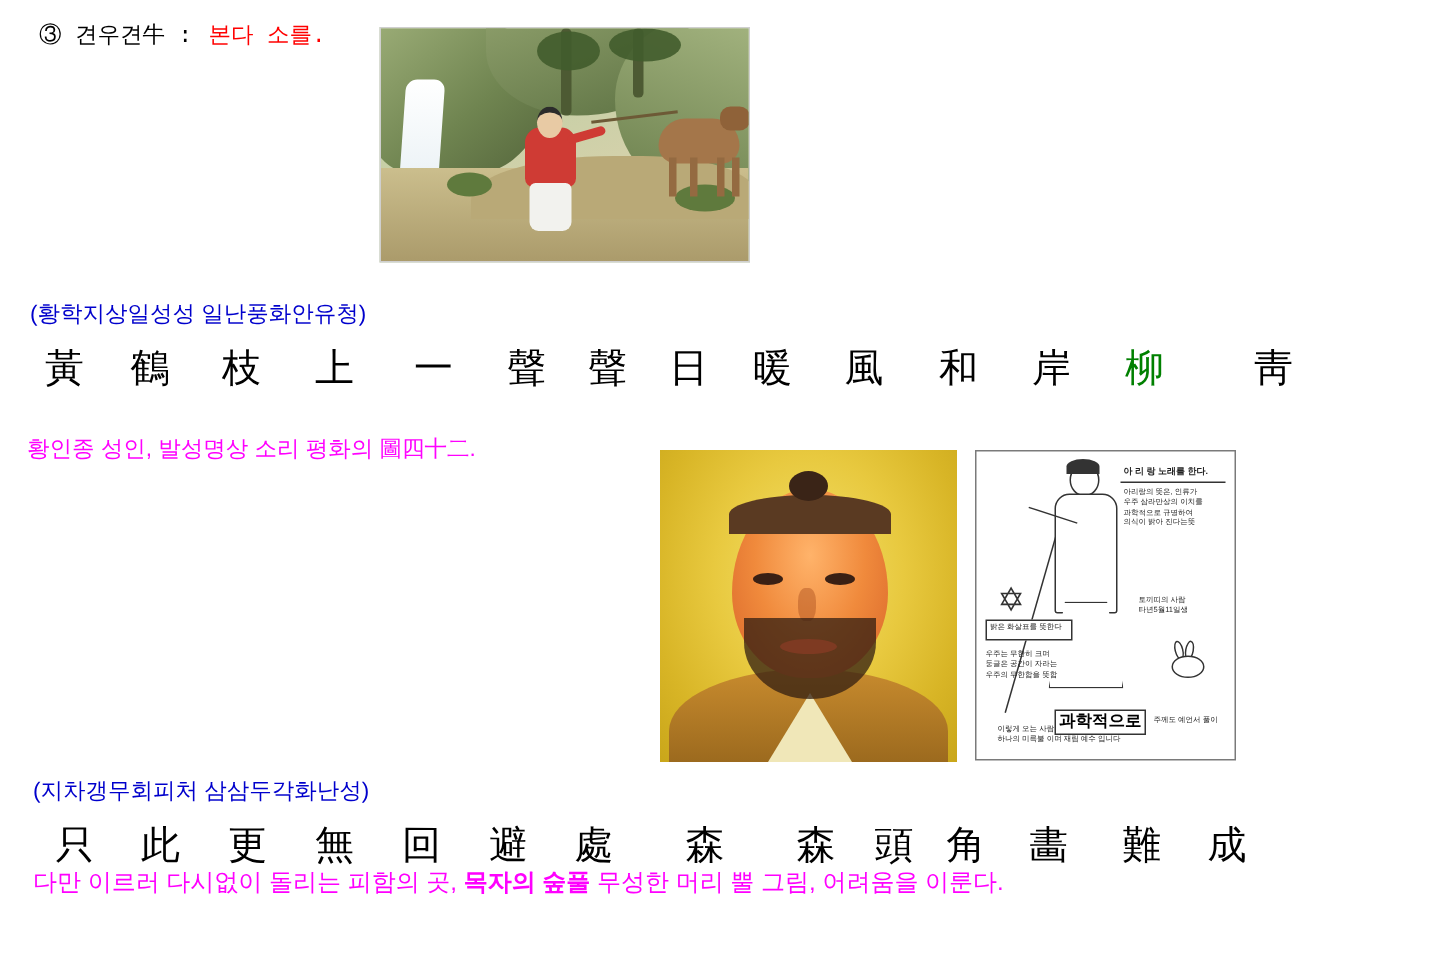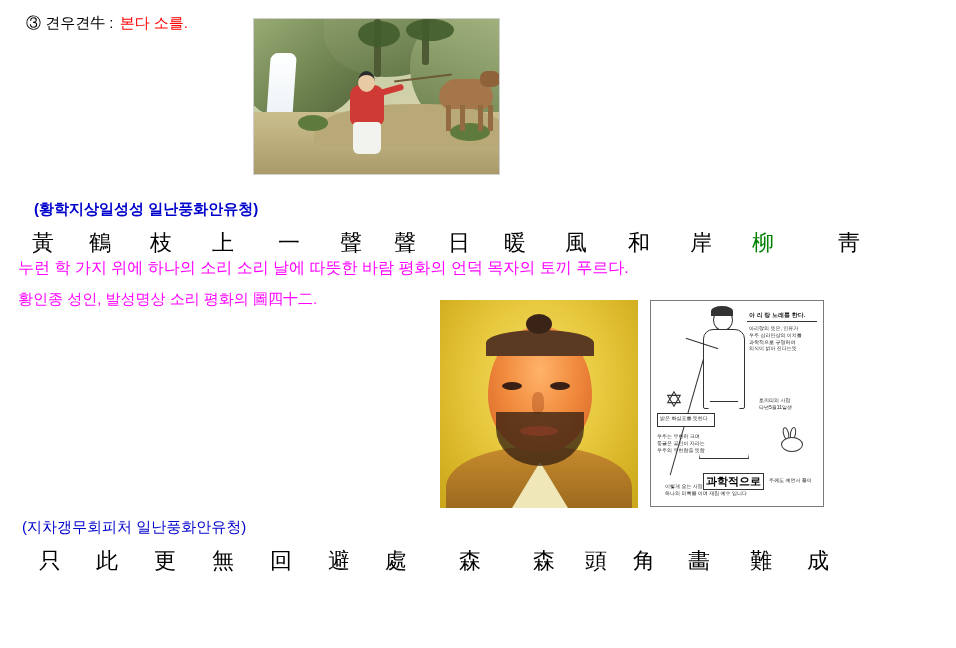--- a/index.html
+++ b/index.html
@@ -21,20 +21,21 @@
   }
 
   
   .heading {
     position: absolute;
     left: 26px;
     top: 14px;
     font-size: 15px;
     color: #000000;
     white-space: nowrap;
+    font-family: Liberation Mono, monospace;
   }
   .heading .num { color: #000000; }
   .heading .sep { color: #000000; }
   .heading .red { color: #ff0000; margin-left: 2px; }
 
   
   .pic1 {
     position: absolute;
     left: 253px;
     top: 18px;
@@ -127,21 +128,21 @@
 
   
   .paren-line {
     position: absolute;
     font-size: 15px;
     color: #0000cc;
     white-space: nowrap;
   }
   .hanja-line {
     position: absolute;
-    font-size: 22px;
+    font-size: 26px;
     color: #000000;
     white-space: nowrap;
     letter-spacing: 0px;
     text-decoration: underline;
   }
   .hanja-line .hz { display: inline-block; text-align: center; }
   .hanja-line .green { color: #008000; }
   .trans-line {
     position: absolute;
     font-size: 16px;
@@ -329,27 +330,26 @@
     <div class="boy-arm"></div>
 
     <div class="ox-body"></div>
     <div class="ox-head"></div>
     <div class="ox-leg" style="left:192px; top:86px;"></div>
     <div class="ox-leg" style="left:206px; top:86px;"></div>
     <div class="ox-leg" style="left:224px; top:86px;"></div>
     <div class="ox-leg" style="left:234px; top:86px;"></div>
   </div>
 
-  <div class="paren-line" style="left:34px; top:200px;font-weight:bold;">(황학지상일성성 일난풍화안유청)</div>
+  <div class="paren-line" style="left:20px; top:200px;">(황학지상일성성 일난풍화안유청)</div>
 
   <div class="hanja-line" style="left:16px; top:228px;">
     <span class="hz" style="width: 54px; color: rgb(0, 0, 0);">黃</span><span class="hz" style="width: 60px; color: rgb(0, 0, 0);">鶴</span><span class="hz" style="width: 62px; color: rgb(0, 0, 0);">枝</span><span class="hz" style="width: 62px; color: rgb(0, 0, 0);">上</span><span class="hz" style="width: 70px; color: rgb(0, 0, 0);">一</span><span class="hz" style="width: 54px; color: rgb(0, 0, 0);">聲</span><span class="hz" style="width: 54px; color: rgb(0, 0, 0);">聲</span><span class="hz" style="width: 54px; color: rgb(0, 0, 0);">日</span><span class="hz" style="width: 58px; color: rgb(0, 0, 0);">暖</span><span class="hz" style="width: 64px; color: rgb(0, 0, 0);">風</span><span class="hz" style="width: 62px; color: rgb(0, 0, 0);">和</span><span class="hz" style="width: 62px; color: rgb(0, 0, 0);">岸</span><span class="hz green" style="width: 62px; color: rgb(0, 128, 0);">柳</span><span class="hz" style="width: 110px; color: rgb(0, 0, 0);">靑</span>
   </div>
 
-  <div class="trans-line" style="left:18px; top:258px;">누런 학 가지 위에 하나의 소리 소리 날에 따뜻한 바람 평화의 언덕 목자의 토끼 푸르다.</div>
 
   <div class="note-line" style="left:18px; top:290px;">황인종 성인, 발성명상 소리 평화의 圖四十二.</div>
 
   <div class="faint" style="left:170px; top:498px;">&nbsp;</div>
 
   <div class="photo">
     <div class="shoulders"></div>
     <div class="collar"></div>
     <div class="head"></div>
     <div class="hairband"></div>
@@ -396,20 +396,23 @@
 둥글은 공간이 자라는
 우주의 무한함을 뜻함</div>
 
     <div class="d-txt" style="left:14px; top:182px; font-size:5px;">이렇게 오는 사람이 왕이며 중
 하나의 미륵불 이며 재림 예수 입니다</div>
     <div class="d-txt" style="left:118px; top:176px; font-size:5px;">주께도 예언서 풀이</div>
 
     <div class="d-caption" style="left:52px; bottom:16px;">과학적으로</div>
   </div>
 
-  <div class="paren-line" style="left:22px; top:518px;">(지차갱무회피처 일난풍화안유청)</div>
+  <div class="paren-line" style="left:22px; top:518px;">(지차갱무회피처 삼삼두각화난성)</div>
 
   <div class="hanja-line" style="left:22px; top:546px;">
     <span class="hz" style="width: 56px; color: rgb(0, 0, 0);">只</span><span class="hz" style="width: 58px; color: rgb(0, 0, 0);">此</span><span class="hz" style="width: 58px; color: rgb(0, 0, 0);">更</span><span class="hz" style="width: 58px; color: rgb(0, 0, 0);">無</span><span class="hz" style="width: 58px; color: rgb(0, 0, 0);">回</span><span class="hz" style="width: 58px; color: rgb(0, 0, 0);">避</span><span class="hz" style="width: 56px; color: rgb(0, 0, 0);">處</span><span class="hz" style="width: 92px; color: rgb(0, 0, 0);">森</span><span class="hz" style="width: 56px; color: rgb(0, 0, 0);">森</span><span class="hz" style="width: 48px; color: rgb(0, 0, 0);">頭</span><span class="hz" style="width: 48px; color: rgb(0, 0, 0);">角</span><span class="hz" style="width: 62px; color: rgb(0, 0, 0);">畵</span><span class="hz" style="width: 62px; color: rgb(0, 0, 0);">難</span><span class="hz" style="width: 52px; color: rgb(0, 0, 0);">成</span>
   </div>
 
+  <div class="trans-line" style="left:22px; top:578px;">
+    <span>다만 이르러 다시없이 돌리는 피함의 곳, </span><span class="bold">목자의 숲풀</span><span> 무성한 머리 뿔 그림, 어려움을 이룬다.</span>
+  </div>
 
 </div>
 
 </body></html>

